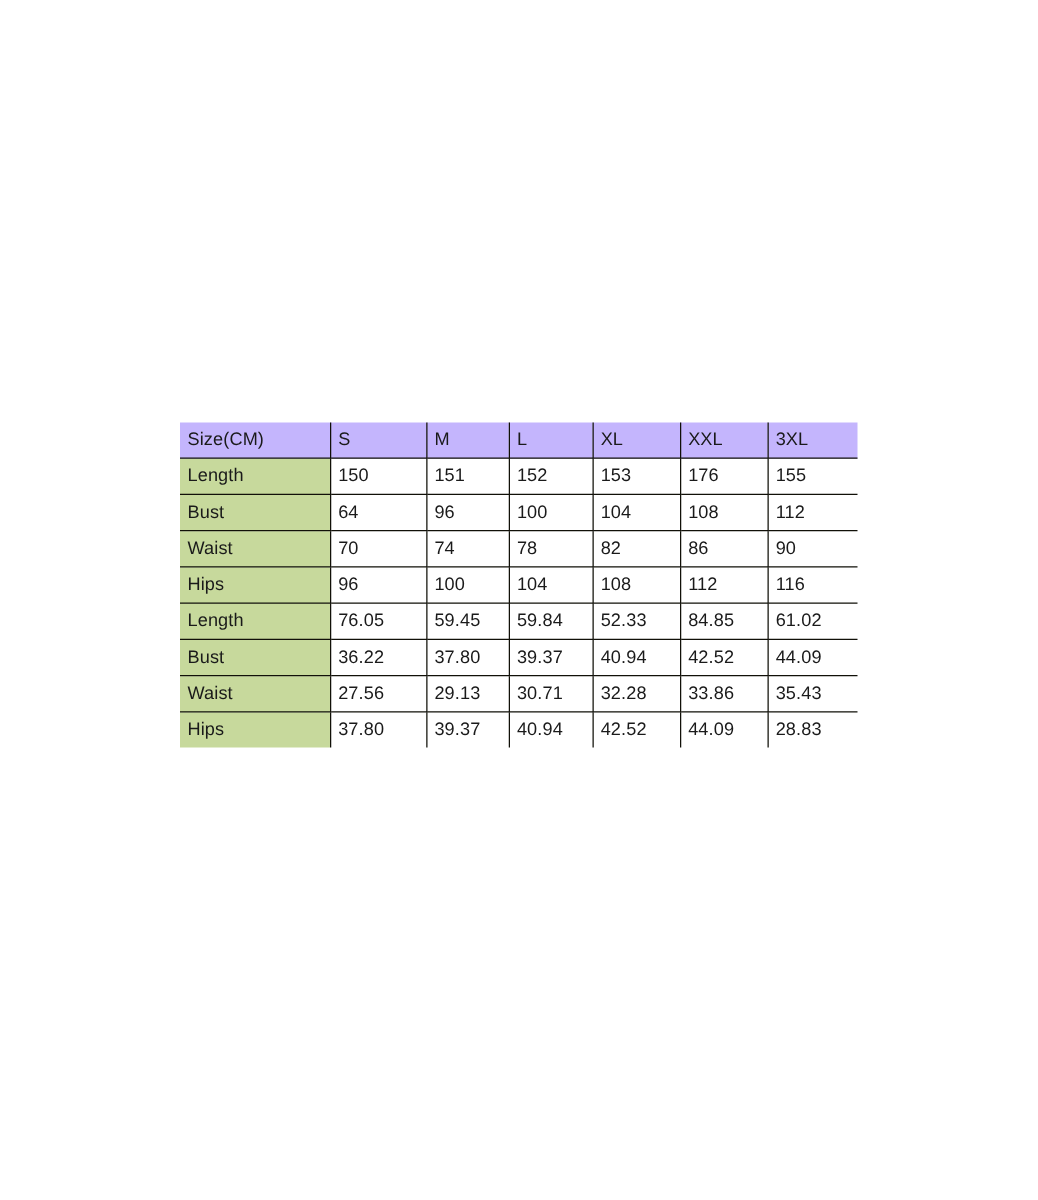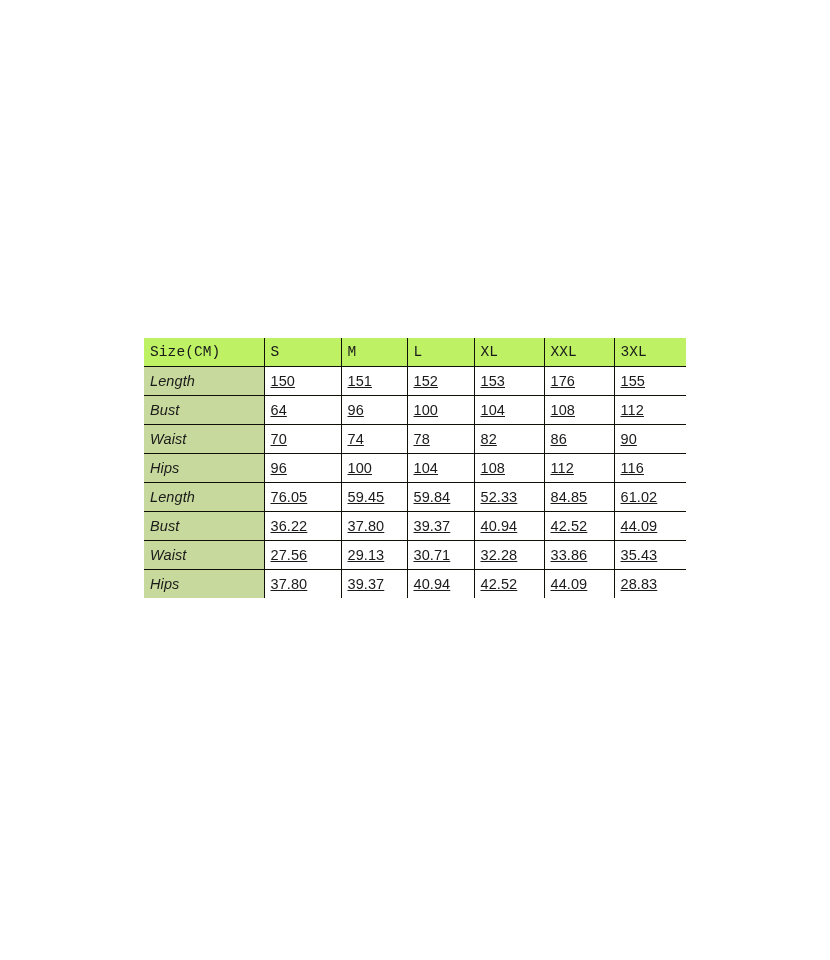--- a/index.html
+++ b/index.html
@@ -62,25 +62,25 @@
   }
   table.size-chart tr:first-child td {
     border-top: none;
   }
   
   table.size-chart tr.last-row td {
     border-bottom: none;
   }
 
   
-  td.cell-green  { background: #c7d99c; font-style: italic; }
-  td.cell-white  { background: #ffffff; text-decoration: underline; }
+  td.cell-green  { background: #c7d99c; }
+  td.cell-white  { background: #ffffff; }
 
   
-  tr.header-row td { background: #bef264; font-family: Liberation Mono, monospace; }
+  tr.header-row td { background: #c4b5fd; }
 </style>
 </head>
 <body>
 
 <div id="size-chart-wrap">
   <table class="size-chart">
     <colgroup>
       <col class="c-label">
         <col class="c-s">
         <col class="c-m">

